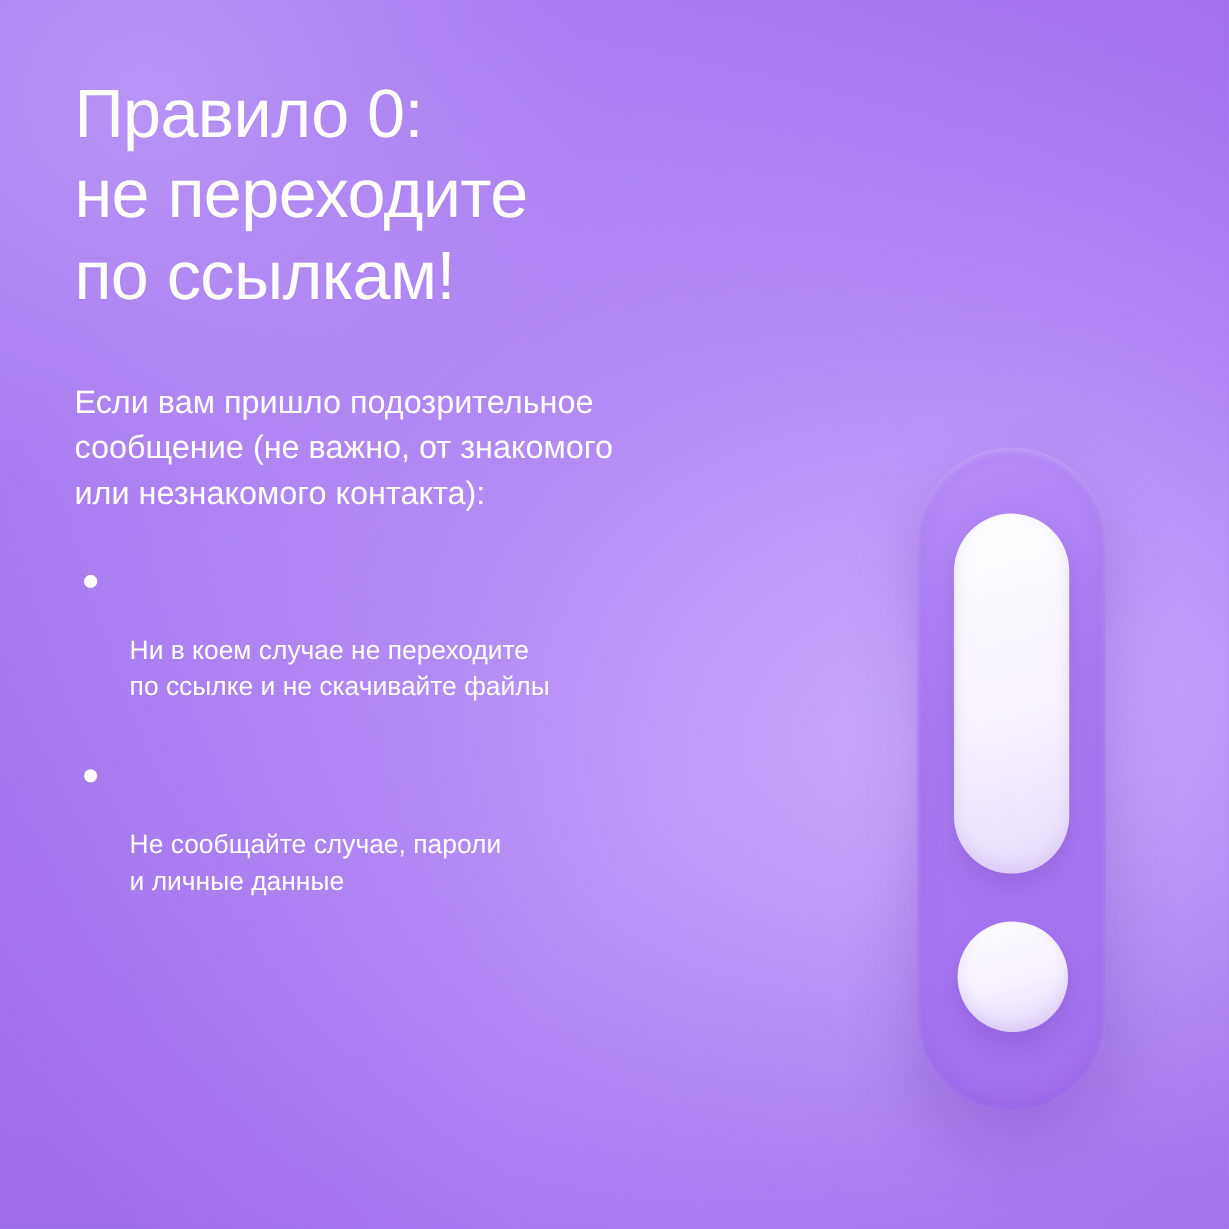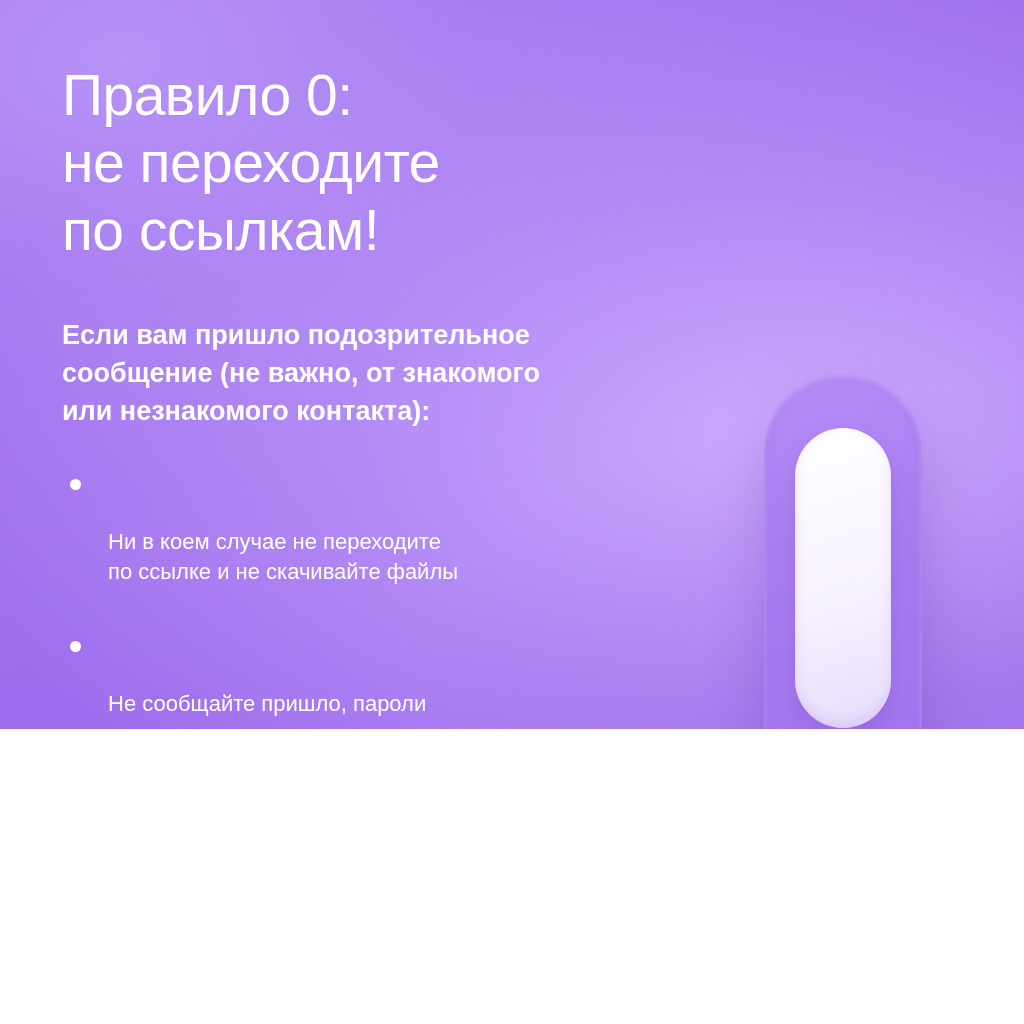--- a/index.html
+++ b/index.html
@@ -9,21 +9,21 @@
   body {
     width: 1024px;
     height: 1024px;
     font-family: "Liberation Sans", sans-serif;
     overflow: hidden;
   }
 
   .card {
     position: relative;
     width: 1024px;
-    height: 729px;
+    height: 1024px;
     box-sizing: border-box;
     background:
       radial-gradient(115% 95% at 78% 62%, rgba(208,178,255,0.95) 0%, rgba(190,155,250,0.55) 38%, rgba(160,120,240,0.0) 72%),
       radial-gradient(120% 110% at 12% 8%, #b794f6 0%, #a87cf0 30%, #a273ee 55%, #9a67eb 100%),
       linear-gradient(140deg, #b08cf5 0%, #a276ef 45%, #9a6aeb 100%);
     overflow: hidden;
   }
   .card::after {
     content: "";
     position: absolute;
@@ -46,21 +46,21 @@
     letter-spacing: -0.5px;
     white-space: pre-line;
     margin: 0 0 52px 0;
     text-shadow: 0 1px 1px rgba(110,60,190,0.10);
   }
 
   .intro {
     color: #ffffff;
     font-size: 27px;
     line-height: 1.42;
-    font-weight: 700;
+    font-weight: 400;
     white-space: pre-line;
     margin: 0 0 36px 0;
     max-width: 640px;
   }
 
   .bullets {
     list-style: none;
     margin: 0;
     padding: 0;
     max-width: 640px;
@@ -144,21 +144,21 @@
 или незнакомого контакта):</p>
 
     <ul class="bullets">
       <li class="bullet">
         <span class="bullet-dot"></span>
         <span>Ни в коем случае не переходите
 по ссылке и не скачивайте файлы</span>
       </li>
       <li class="bullet">
         <span class="bullet-dot"></span>
-        <span>Не сообщайте пришло, пароли
+        <span>Не сообщайте случае, пароли
 и личные данные</span>
       </li>
       <li class="bullet">
         
         
       </li>
     </ul>
   </div>
 
   <div class="mark-wrap">

